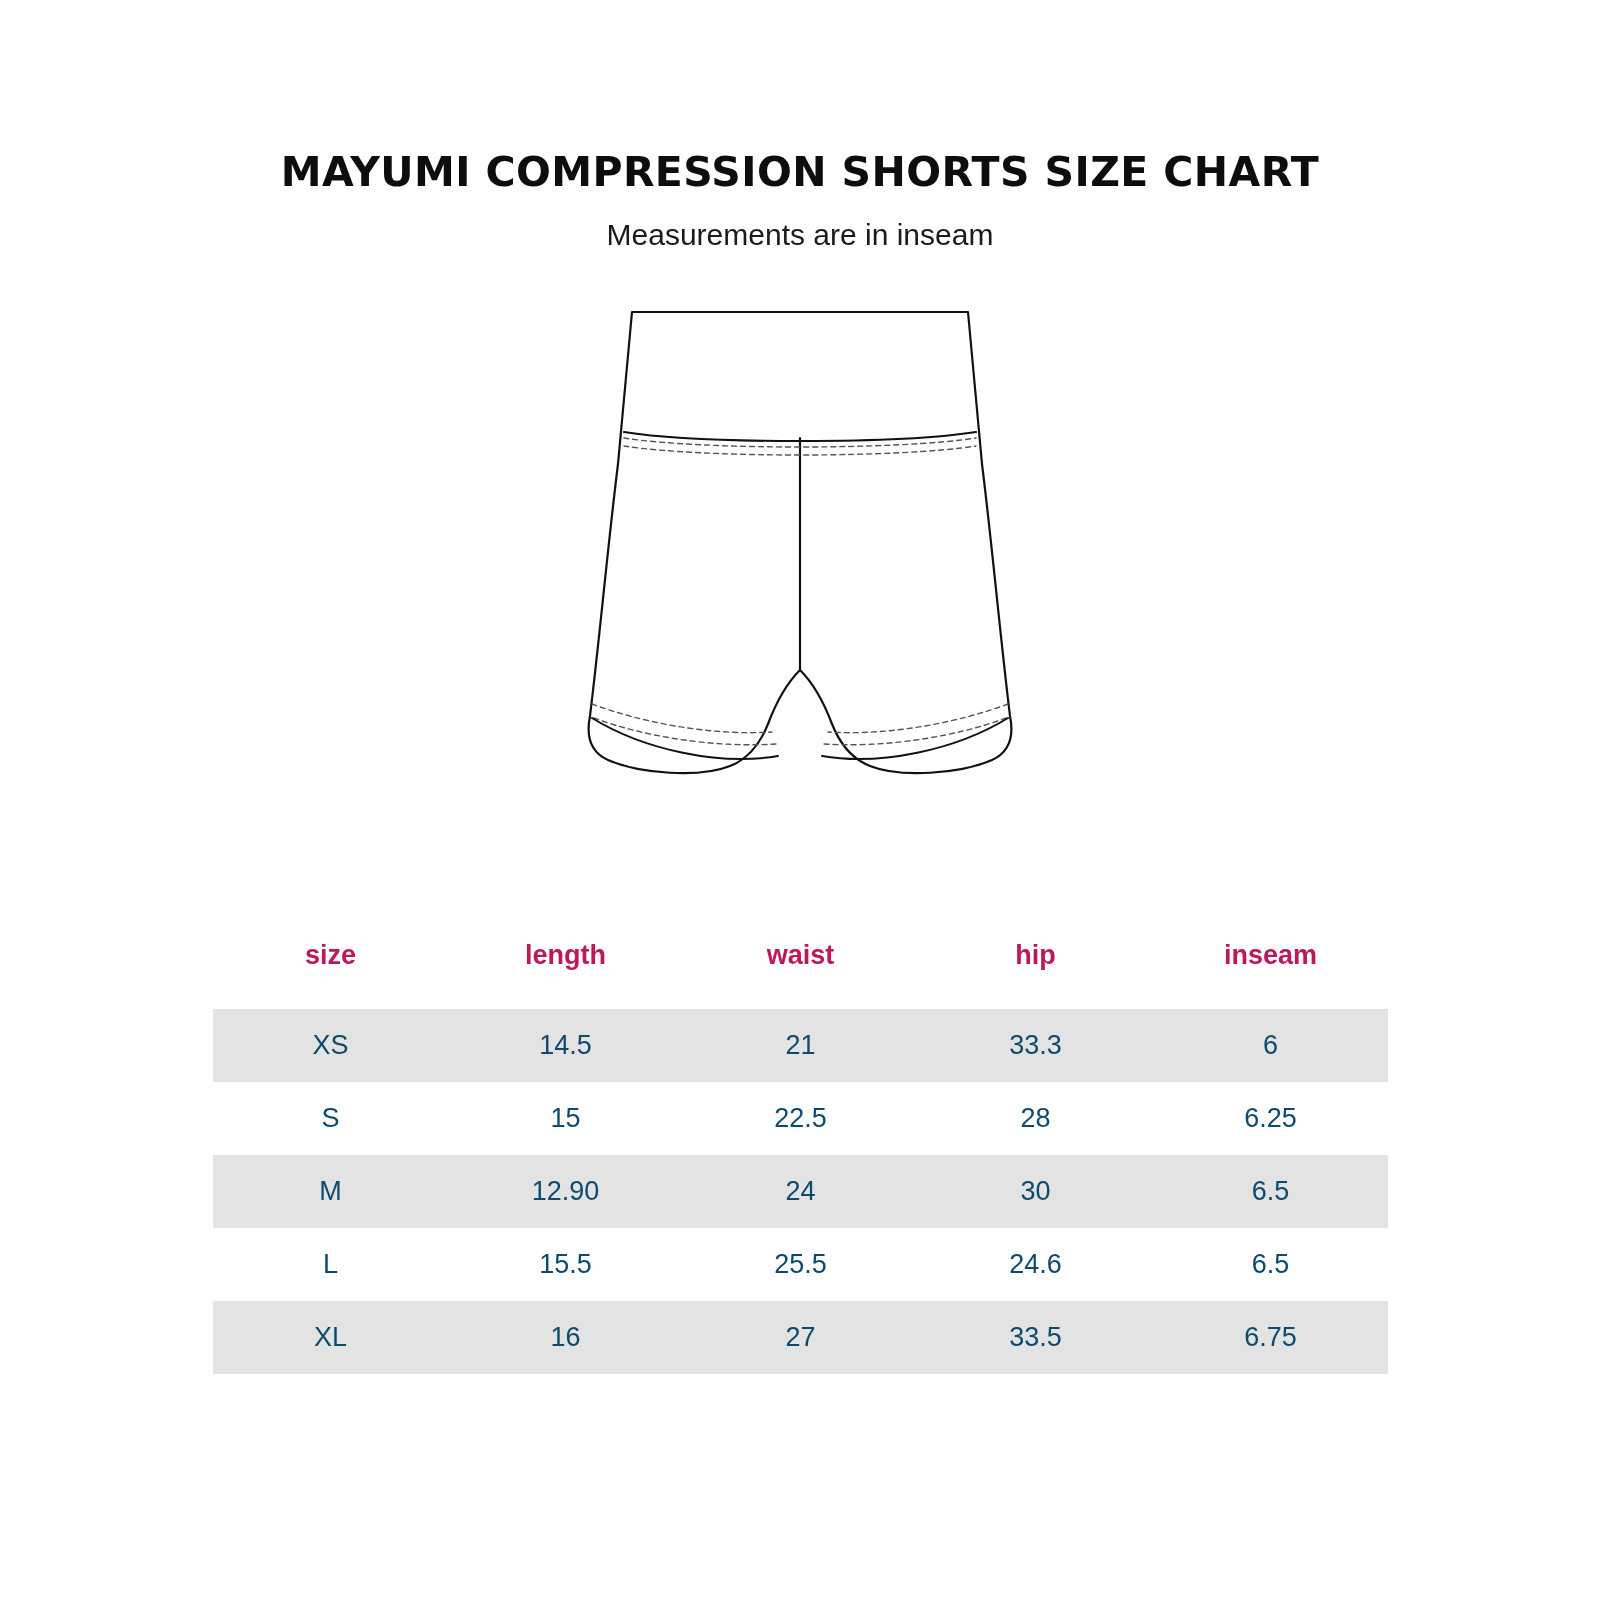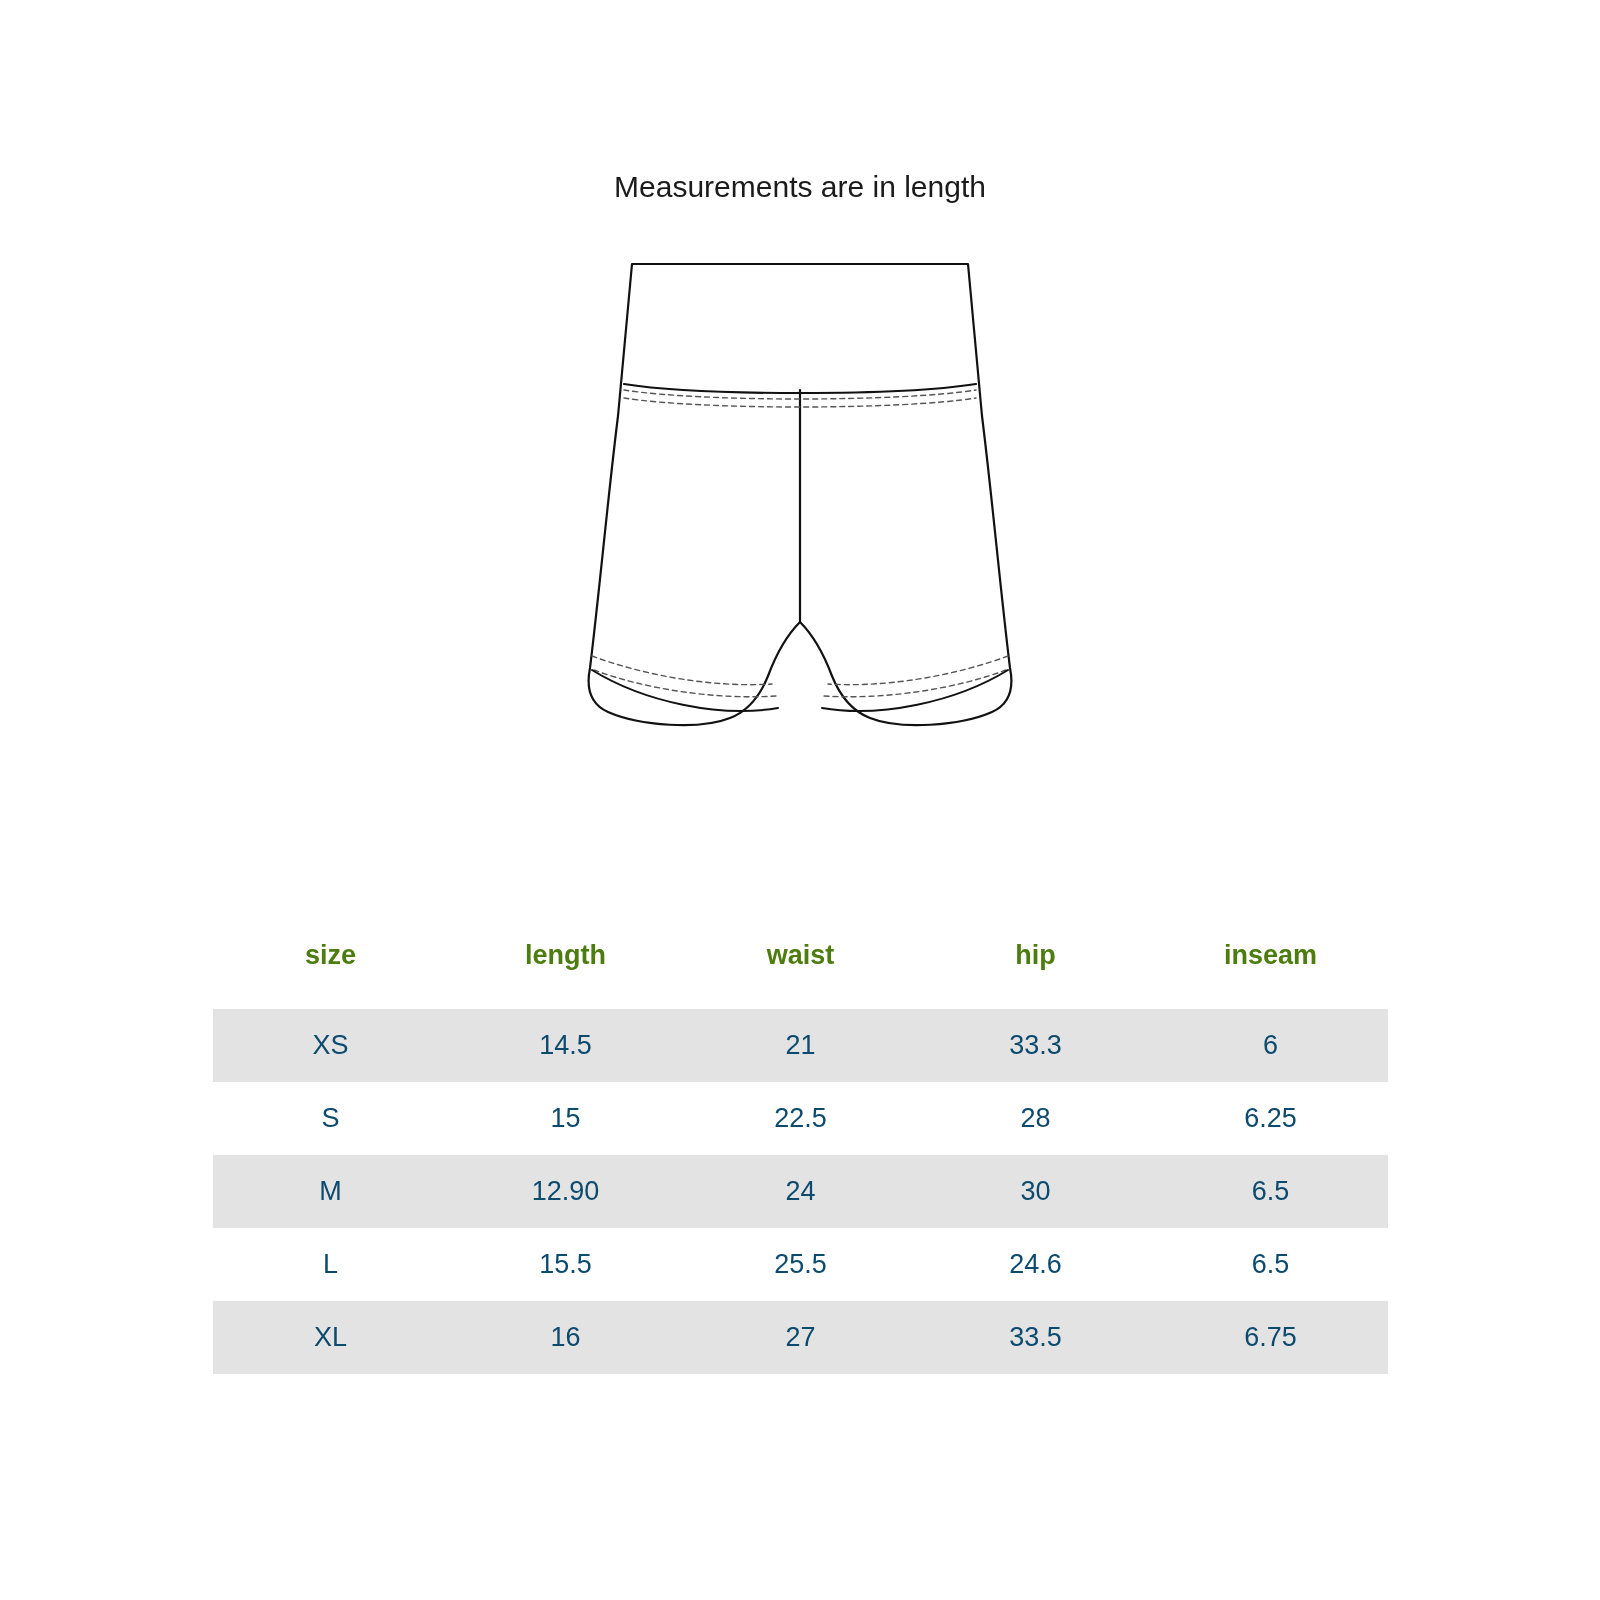--- a/index.html
+++ b/index.html
@@ -53,21 +53,21 @@
   }
   table.size-table {
     border-collapse: collapse;
     width: 1175px;
     table-layout: fixed;
   }
   table.size-table th {
     font-family: "Liberation Sans", sans-serif;
     font-weight: 700;
     font-size: 27px;
-    color: #4d7c0f;
+    color: #be185d;
     padding: 20px 0 38px 0;
     text-align: center;
   }
   table.size-table td {
     font-family: "Liberation Sans", sans-serif;
     font-weight: 400;
     font-size: 27px;
     color: #0c4a6e;
     text-align: center;
     height: 71px;
@@ -79,21 +79,22 @@
   table.size-table tbody tr.plain td {
     background: #ffffff;
   }
 </style>
 </head>
 <body>
 
 <div class="page">
 
   <div class="header">
-    <p class="subtitle">Measurements are in length</p>
+    <h1 class="title">MAYUMI COMPRESSION SHORTS SIZE CHART</h1>
+    <p class="subtitle">Measurements are in inseam</p>
   </div>
 
   <div class="illustration-wrap">
     <svg width="520" height="500" viewBox="0 0 520 500" aria-hidden="true">
       <g fill="none" stroke="#111111" stroke-width="2.2" stroke-linejoin="round" stroke-linecap="round">
 
         <path d="M92 8 L428 8 L442 160 C452 240 460 330 470 412
                  C474 432 470 448 452 456
                  C420 470 360 474 330 462
                  C312 455 300 440 292 420

